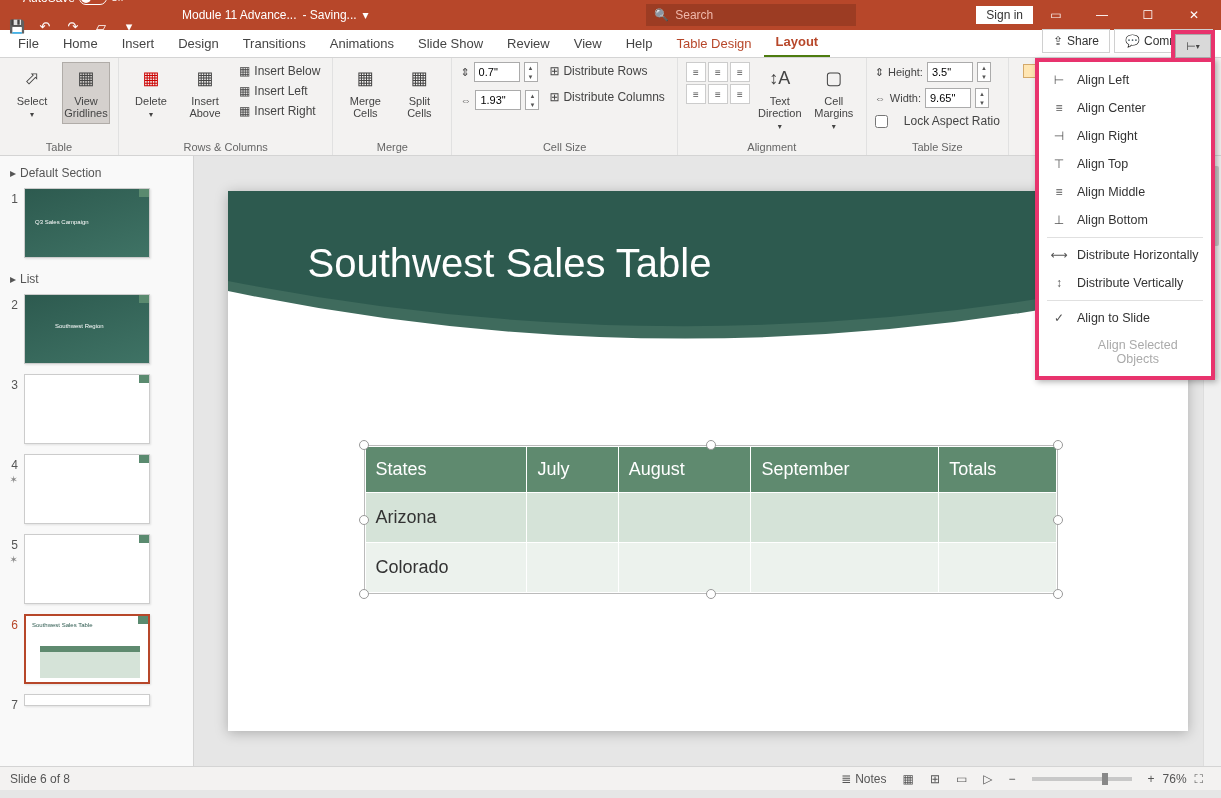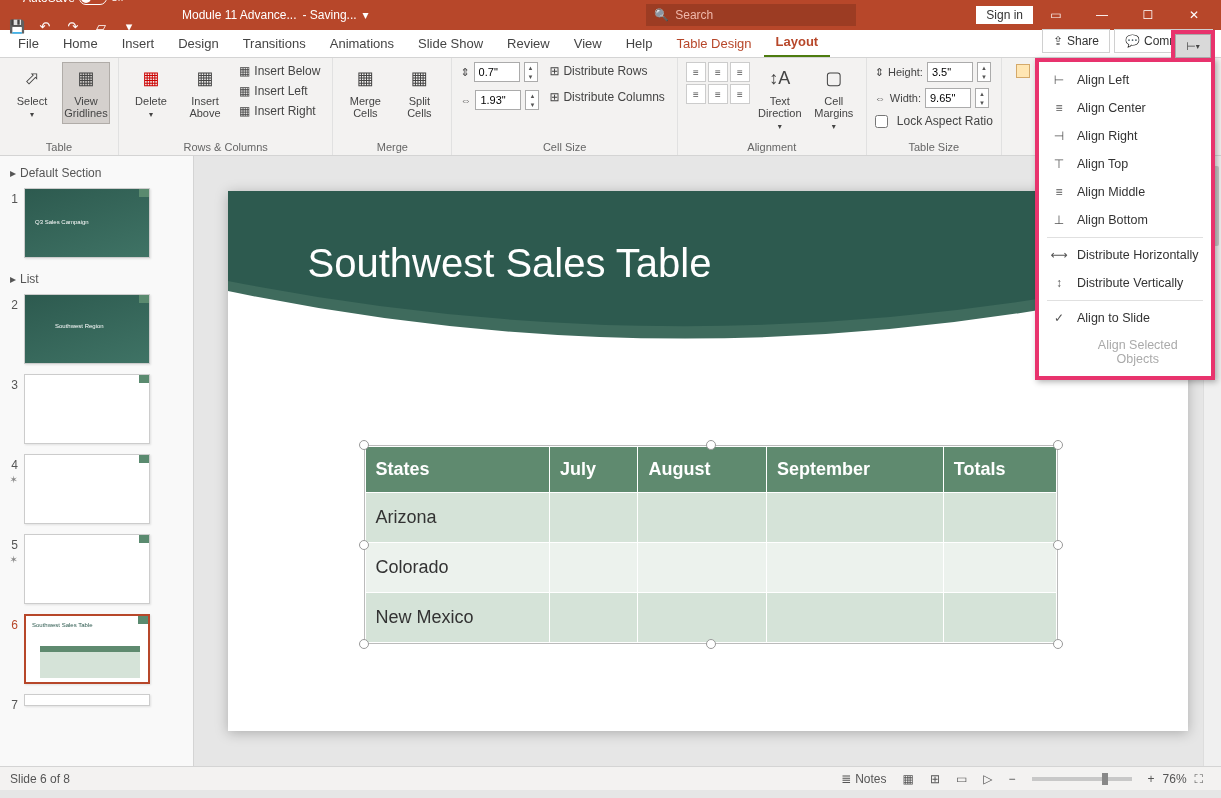--- a/index.html
+++ b/index.html
@@ -37,21 +37,21 @@
 .bigbtn .gic { width:24px; height:24px; display:flex; align-items:center; justify-content:center; font-size:18px; }
 .smallbtn { display:flex; align-items:center; gap:4px; padding:2px 4px; cursor:pointer; font-size:12px; white-space:nowrap; }
 .colbtns { display:flex; flex-direction:column; gap:2px; }
 .spin { display:flex; align-items:center; gap:4px; }
 .spin input { width:46px; height:20px; font-size:11px; border:1px solid #ababab; padding:0 4px; background:#fff; }
 .spin .arrows { width:14px; height:20px; border:1px solid #ababab; display:flex; flex-direction:column; background:#fff; }
 .spin .arrows div { flex:1; font-size:6px; display:flex; align-items:center; justify-content:center; color:#555; }
 .align-grid { display:flex; flex-direction:column; gap:2px; }
 .align-row { display:flex; gap:2px; }
 .align-cell { width:20px; height:20px; border:1px solid #ccc; display:flex; align-items:center; justify-content:center; font-size:10px; color:#555; background:#fff; }
-.check { display:flex; align-items:center; gap:9px; font-size:12px; }
+.check { display:flex; align-items:center; gap:16px; font-size:12px; }
 .arrangebtn { padding:2px 6px; font-size:12px; display:flex; align-items:center; gap:4px; }
 .arrangebtn .sq { width:14px; height:14px; border:1px solid #d4a96a; background:#ffe6b3; }
 
 
 .align-popup { position:absolute; top:0; right:6px; width:180px; background:#fff; border:4px solid #e8336d; box-shadow:2px 2px 6px rgba(0,0,0,.3); z-index:100; padding:4px 0; }
 .align-popup .opener { position:absolute; top:-28px; right:0; width:36px; height:24px; background:#d9d9d9; border:1px solid #aaa; display:flex; align-items:center; justify-content:center; outline:4px solid #e8336d; }
 .align-popup .mitem { padding:6px 12px; display:flex; align-items:center; gap:10px; font-size:12.5px; color:#333; cursor:pointer; }
 .align-popup .mitem.disabled { color:#aaa; cursor:default;text-align:center; }
 .align-popup hr { border:none; border-top:1px solid #e0e0e0; margin:3px 8px; }
 .align-popup .mi { width:16px; height:16px; display:flex; align-items:center; justify-content:center; font-size:12px; color:#555; }
@@ -76,21 +76,21 @@
 
 .slide { width:960px; height:540px; background:#fff; box-shadow:0 2px 12px rgba(0,0,0,.25); position:relative; }
 .banner { position:absolute; top:0; left:0; width:100%; height:160px; overflow:hidden; }
 .banner svg { width:100%; height:100%; }
 .banner-title { position:absolute; top:50px; left:80px; font-size:40px; color:#fff; font-weight:300; font-family:"Century Gothic","Segoe UI",sans-serif; }
 
 .table-wrap { position:absolute; top:254px; left:136px; width:694px; }
 .handle { width:10px; height:10px; background:#fff; border:1px solid #999; border-radius:50%; position:absolute; }
 .tw-border { border:1px solid #bbb; }
 table.datatbl { width:100%; border-collapse:collapse; font-family:"Century Gothic","Segoe UI",sans-serif; }
-table.datatbl th { background:#5f8a6f; color:#fff; text-align:left; padding:12px 10px; font-weight:700; font-size:18px; border:1px solid #fff; }
+table.datatbl th { background:#5f8a6f; color:#fff; text-align:left; padding:12px 10px; font-weight:400; font-size:18px; border:1px solid #fff; }
 table.datatbl td { padding:14px 10px; font-size:18px; color:#333; border:1px solid #fff; }
 table.datatbl tr:nth-child(odd) td { background:#d5e3d8; }
 table.datatbl tr:nth-child(even) td { background:#ecf2ed; }
 
 
 .statusbar { height:24px; background:#f3f2f1; border-top:1px solid #d4d4d4; display:flex; align-items:center; font-size:12px; color:#555; padding:0 10px;text-align:right; }
 .statusbar .spacer2 { flex:1; }
 .statusbar .sbtn { padding:0 8px; display:flex; align-items:center; gap:4px; height:24px; cursor:pointer; }
 .statusbar .zslider { width:100px; height:4px; background:#c8c8c8; position:relative; margin:0 8px; }
 .statusbar .zslider .zthumb { position:absolute; top:-4px; left:70px; width:6px; height:12px; background:#888; }
@@ -454,27 +454,20 @@
                   <td></td>
                   <td></td>
                 </tr>
             <tr>
                   <td>Colorado</td>
                   <td></td>
                   <td></td>
                   <td></td>
                   <td></td>
                 </tr>
-            <tr>
-                  <td>New Mexico</td>
-                  <td></td>
-                  <td></td>
-                  <td></td>
-                  <td></td>
-                </tr>
           </tbody>
         </table>
         </div>
       </div>
     </div>
     <div class="vscroll">
         <div class="vthumb"></div>
       </div>
   </div>
 </div>

